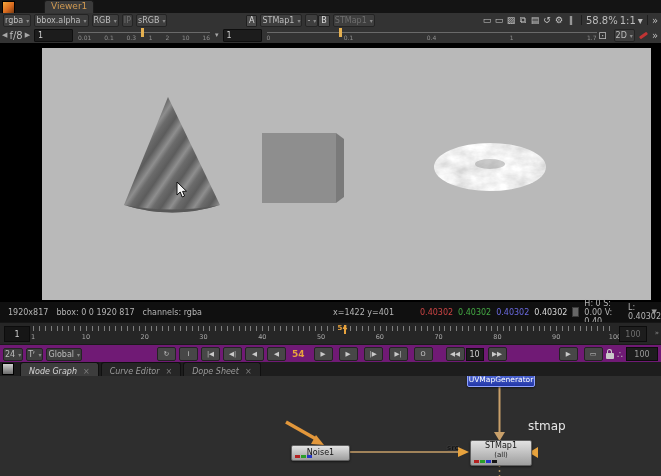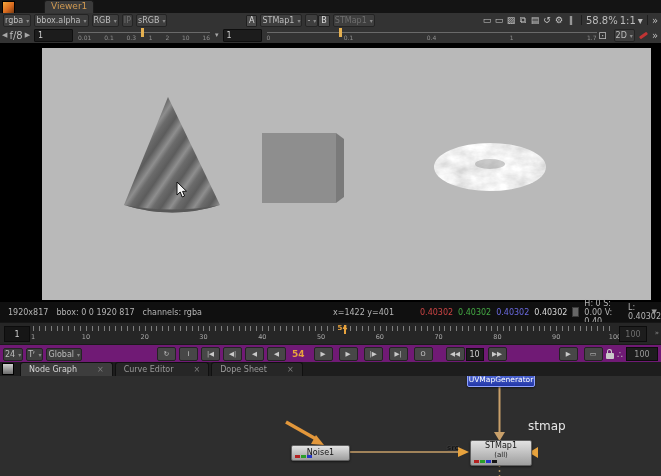--- a/index.html
+++ b/index.html
@@ -88,22 +88,22 @@
   #tr-right{position:absolute;right:3px;display:flex;align-items:center;gap:3px;}
   .lock{position:relative;display:inline-block;width:8px;height:6px;background:#c9c9c9;border-radius:1px;margin-top:4px;}
   .lock:before{content:"";position:absolute;left:1.5px;top:-4px;width:5px;height:4px;border:1.5px solid #c9c9c9;
                border-bottom:none;border-radius:3px 3px 0 0;box-sizing:border-box;}
   #tr-zoom{background:#1d1d1d;border:1px solid #0c0c0c;color:#9a9a9a;font-size:8px;width:30px;height:12px;
            display:inline-flex;align-items:center;justify-content:center;}
 
   
   #ptabs{top:362px;height:14px;background:#1d1d1d;display:flex;align-items:flex-end;}
   #ptab-icon{width:10px;height:10px;margin:0 6px 1px 2px;background:linear-gradient(#cfcfcf,#6a6a6a);border:1px solid #000;}
-  .ptab{height:13px;display:flex;align-items:center;gap:20px;padding:0 8px;border-radius:3px 3px 0 0;
-        border:1px solid #101010;border-bottom:none;font-size:8px;color:#9a9a9a;background:#262626;margin-right:2px;}
+  .ptab{height:13px;display:flex;align-items:flex-end;gap:6px;padding:0 8px;border-radius:3px 3px 0 0;
+        border:1px solid #101010;border-bottom:none;font-size:8px;color:#9a9a9a;background:#262626;margin-right:2px;font-style:italic;}
   .ptab.active{background:#3d3d3d;color:#d6d6d6;}
   .ptab .x{font-size:8px;color:#7f7f7f;}
 
   
   #ngraph{top:376px;height:100px;background:#2e2e2e;overflow:hidden;}
   .node{position:absolute;background:linear-gradient(#e2e2e2,#9e9e9e);border:1px solid #606060;border-radius:2px;
         color:#141414;text-align:center;font-size:8px;line-height:10px;box-shadow:0 1px 2px rgba(0,0,0,.5);}
   #node-generator{left:467px;top:-5px;width:66px;height:14px;background:linear-gradient(#5a74e0,#2236a6);
         color:#fff;border:1px solid #8fa2ff;font-size:7.5px;line-height:15px;white-space:nowrap;overflow:hidden;}
   #node-stmap{left:470px;top:64px;width:60px;height:24px;}

